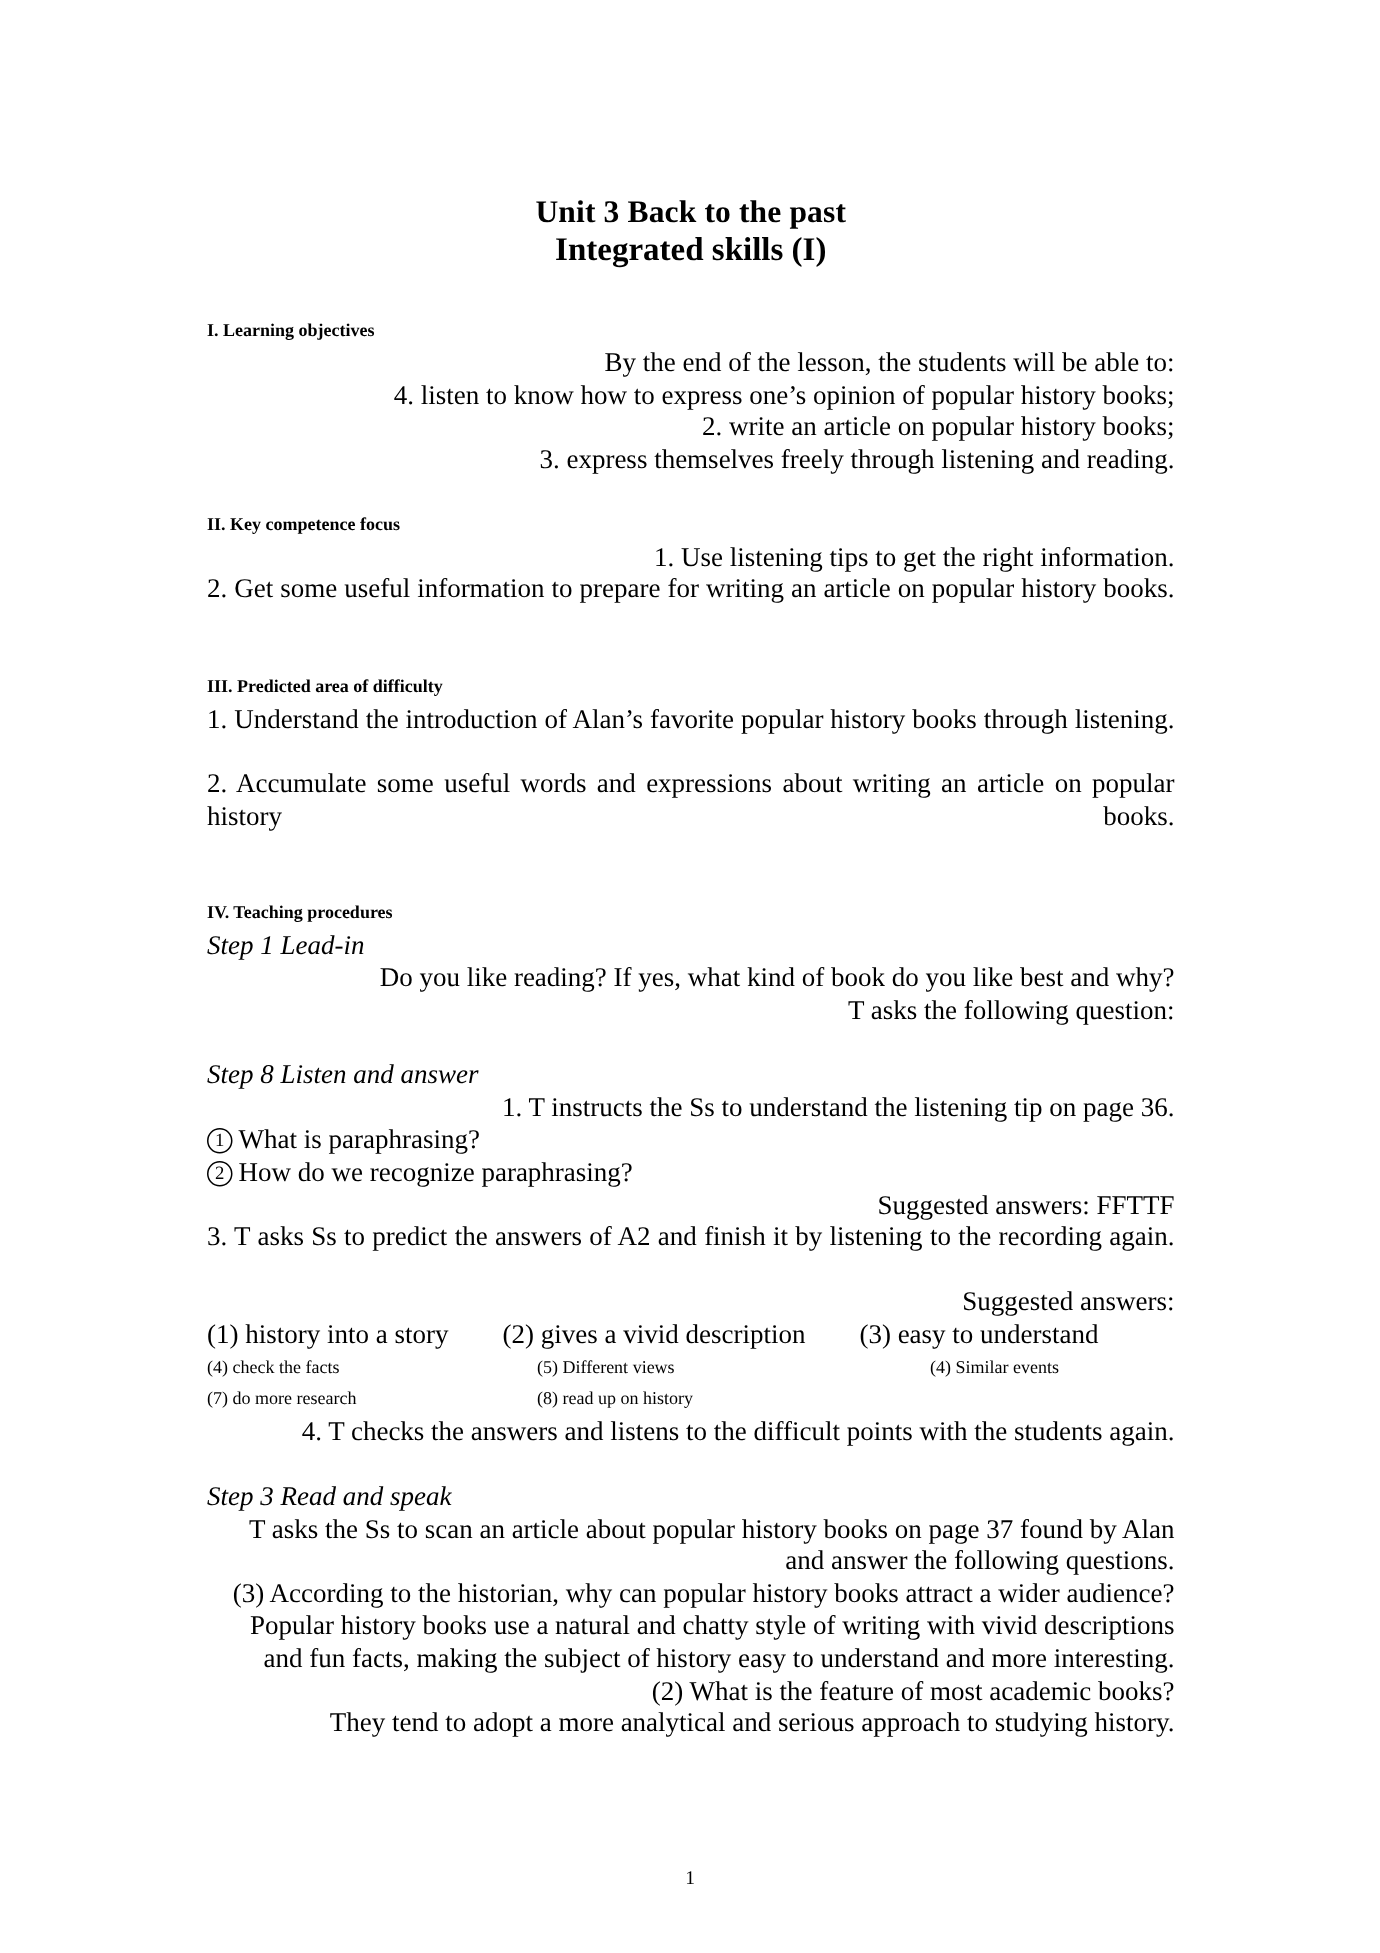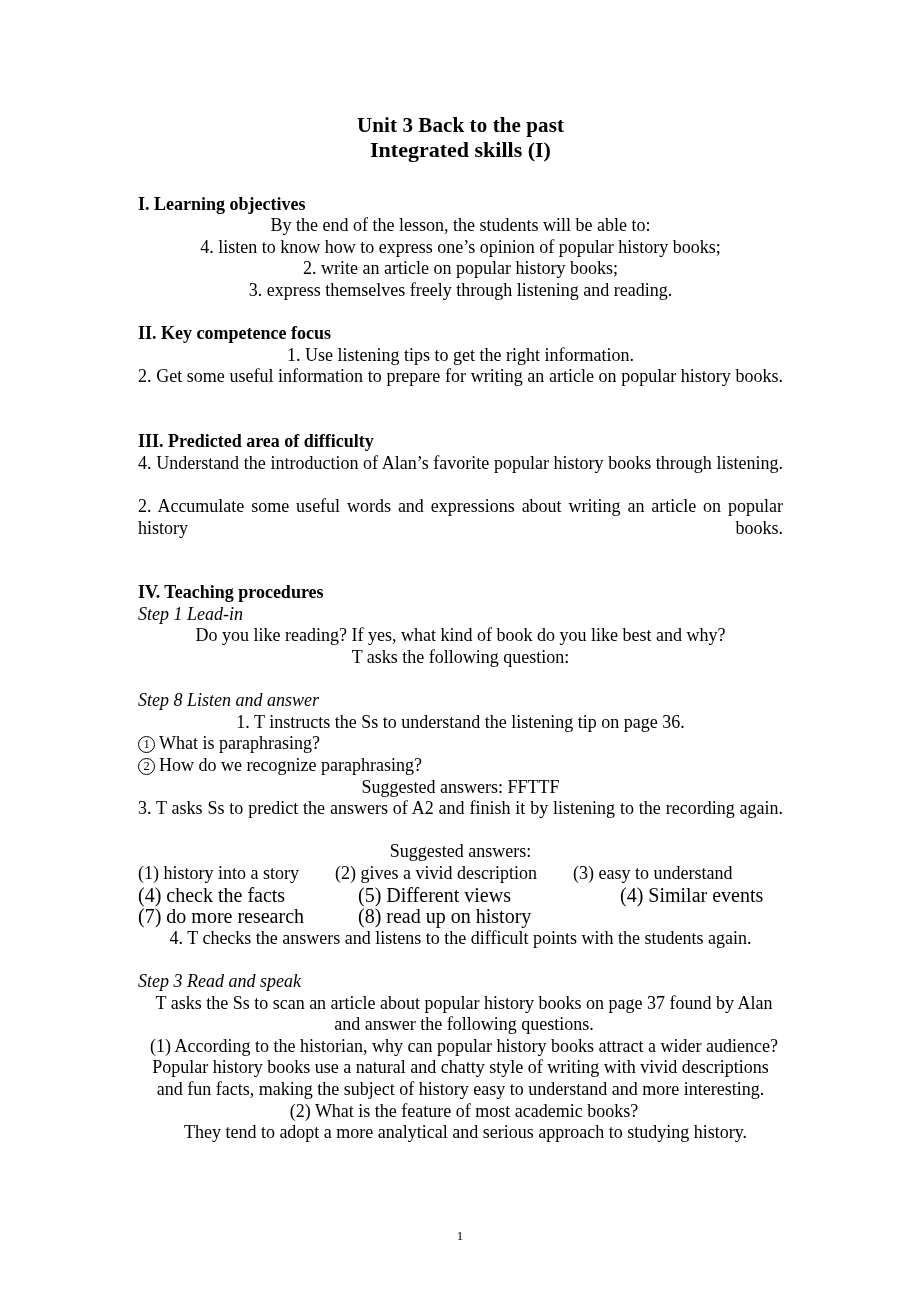--- a/index.html
+++ b/index.html
@@ -8,21 +8,21 @@
     background: #ffffff;
   }
   body {
     font-family: "Liberation Serif", "DejaVu Serif", serif;
     color: #000000;
   }
   .page {
     position: relative;
     width: 920px;
     height: 1277px;
-    margin: 0 auto;
+    margin: 16px auto;
     background: #ffffff;
     overflow: hidden;
   }
   .content {
     position: absolute;
     left: 138px;
     top: 112px;
     width: 645px;
   }
 
@@ -41,36 +41,36 @@
     text-align: center;
     line-height: 24px;
     margin: 0;
   }
 
   
   .section {
     margin: 0;
   }
   .heading {
-    font-size: 18px;
+    font-size: 12px;
     font-weight: bold;
     line-height: 21.6px;
     margin: 0;
   }
   .step-heading {
     font-size: 18px;
     font-style: italic;
     line-height: 21.6px;
     margin: 0;
   }
   .line {
     font-size: 18px;
     line-height: 21.6px;
     margin: 0;
-    text-align: center;
+    text-align: right;
   }
   .just {
     text-align: justify;
     text-justify: inter-word;
   }
   .just::after {
     content: "";
     display: inline-block;
     width: 100%;
   }
@@ -104,21 +104,21 @@
     border-radius: 50%;
     text-align: center;
     font-size: 12.5px;
     vertical-align: 1.5px;
     margin-right: 4px;
     box-sizing: border-box;
   }
 
   
   .tabrow {
-    font-size: 20px;
+    font-size: 12px;
     line-height: 21.6px;
     margin: 0;
     position: relative;
     white-space: nowrap;
   }
   .tabrow .c1 { display: inline-block; }
   .tabrow .c2 { position: absolute; left: 220px; }
   .tabrow .c3 { position: absolute; left: 482px; }
 
   
@@ -166,21 +166,21 @@
     <div class="section">
       <p class="heading">II. Key competence focus</p>
       <p class="line">1. Use listening tips to get the right information.</p>
       <p class="line just">2. Get some useful information to prepare for writing an article on popular history books.</p>
     </div>
 
     <div class="spacer"></div>
 
     <div class="section">
       <p class="heading">III. Predicted area of difficulty</p>
-      <p class="line just">4. Understand the introduction of Alan’s favorite popular history books through listening.</p>
+      <p class="line just">1. Understand the introduction of Alan’s favorite popular history books through listening.</p>
       <p class="line just">2. Accumulate some useful words and expressions about writing an article on popular history books.</p>
     </div>
 
     <div class="spacer"></div>
 
     <div class="section">
       <p class="heading">IV. Teaching procedures</p>
 
       <p class="step-heading">Step 1 Lead-in</p>
       <p class="line">Do you like reading? If yes, what kind of book do you like best and why?</p>
@@ -212,21 +212,21 @@
         <span class="c3"></span>
       </p>
 
       <p class="line">4. T checks the answers and listens to the difficult points with the students again.</p>
 
       <div class="spacer"></div>
 
       <p class="step-heading">Step 3 Read and speak</p>
       <div class="indent">
         <p class="line">T asks the Ss to scan an article about popular history books on page 37 found by Alan and answer the following questions.</p>
-        <p class="line">(1) According to the historian, why can popular history books attract a wider audience?</p>
+        <p class="line">(3) According to the historian, why can popular history books attract a wider audience?</p>
       </div>
       <p class="line">Popular history books use a natural and chatty style of writing with vivid descriptions and fun facts, making the subject of history easy to understand and more interesting.</p>
       <div class="indent">
         <p class="line">(2) What is the feature of most academic books?</p>
       </div>
       <div class="indent2">
         <p class="line">They tend to adopt a more analytical and serious approach to studying history.</p>
       </div>
     </div>
 

